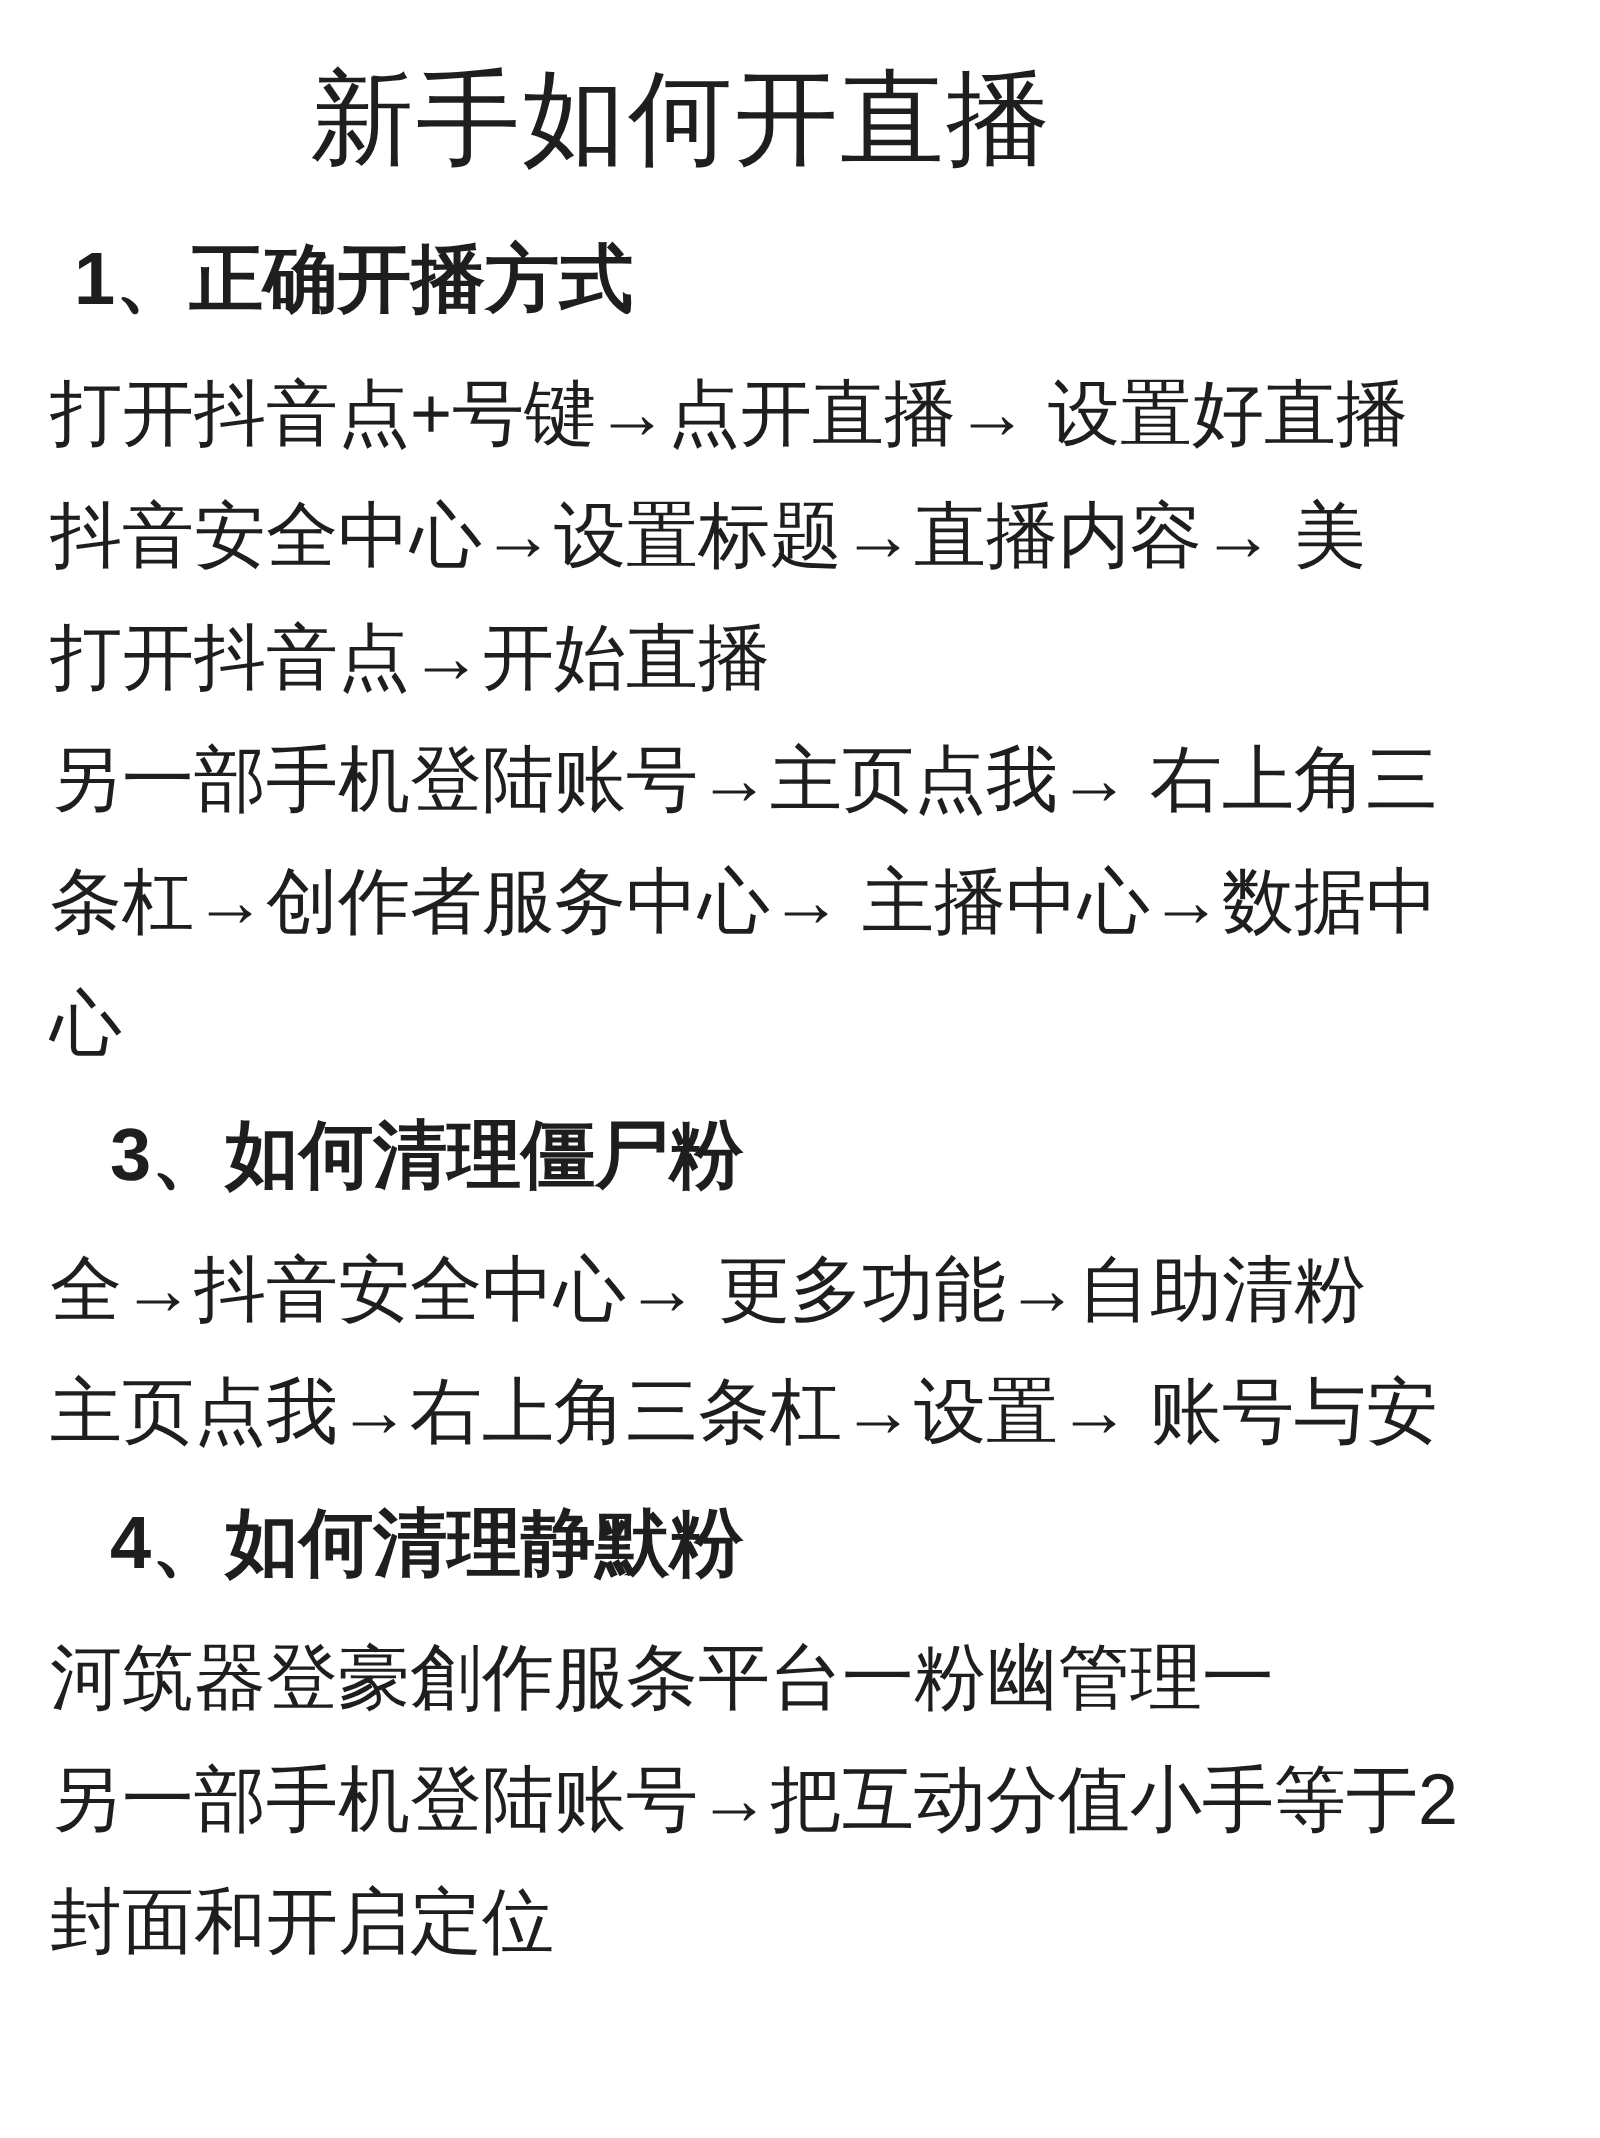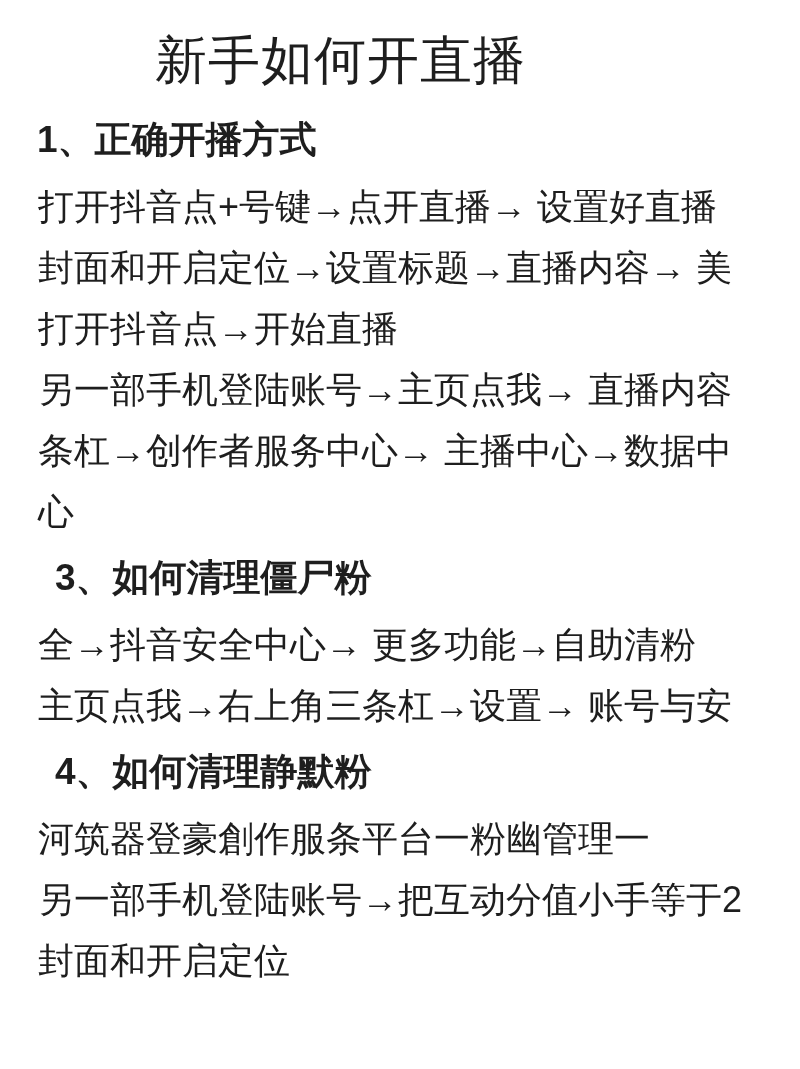--- a/index.html
+++ b/index.html
@@ -38,43 +38,43 @@
     white-space: nowrap;
   }
   section:first-of-type .heading {
     margin-top: 14px;
     margin-left: 37px;
   }
   .line {
     font-size: 36px;
     font-weight: 400;
     line-height: 61px;
-    margin: 0 0 0 38px;
+    margin: 0 0 0 25px;
     white-space: nowrap;
   }
   .heading + .line {
     margin-top: 8px;
   }
 </style>
 </head>
 <body>
 
 <main class="page">
 
   <h1 class="title">新手如何开直播</h1>
 
   <section>
     <h2 class="heading">1、正确开播方式</h2>
     <p class="line">打开抖音点+号键→点开直播→ 设置好直播</p>
-    <p class="line">封面和开启定位→设置标题→直播内容→ 美</p>
+    <p class="line">抖音安全中心→设置标题→直播内容→ 美</p>
     <p class="line">打开抖音点→开始直播</p>
   </section>
 
   <section>
-    <p class="line">另一部手机登陆账号→主页点我→ 直播内容</p>
+    <p class="line">另一部手机登陆账号→主页点我→ 右上角三</p>
     <p class="line">条杠→创作者服务中心→ 主播中心→数据中</p>
     <p class="line">心</p>
   </section>
 
   <section>
     <h2 class="heading">3、如何清理僵尸粉</h2>
     <p class="line">全→抖音安全中心→ 更多功能→自助清粉</p>
     <p class="line">主页点我→右上角三条杠→设置→ 账号与安</p>
   </section>
 

